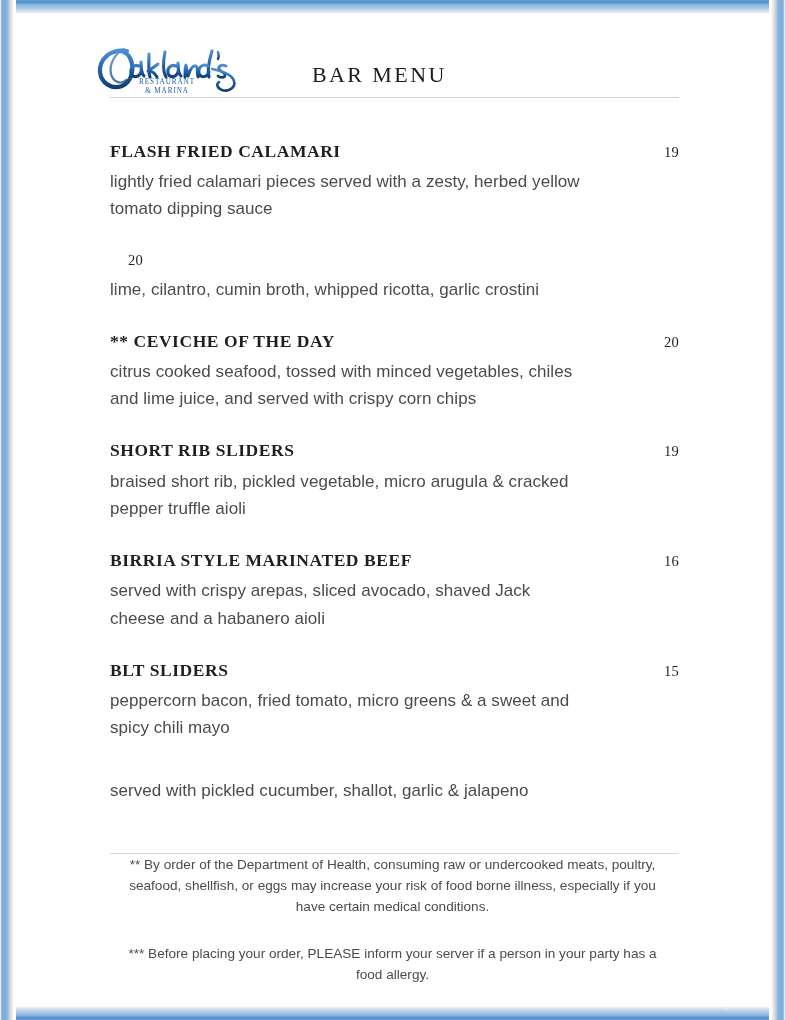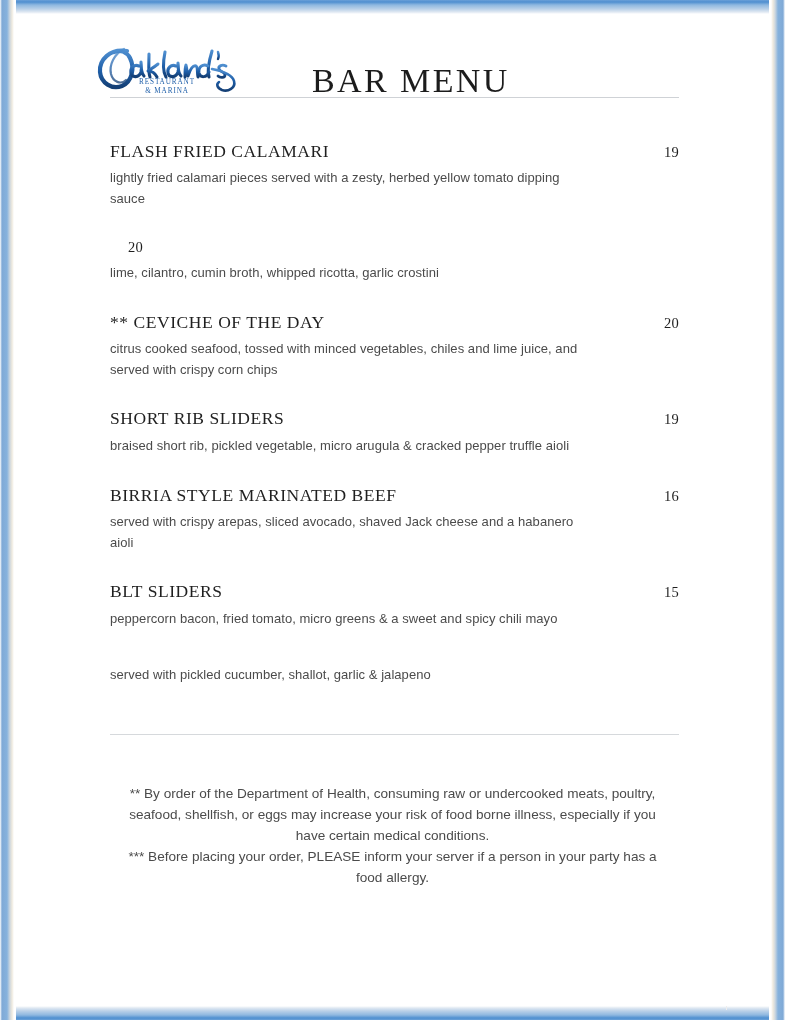--- a/index.html
+++ b/index.html
@@ -83,21 +83,21 @@
     width: 148px;
     height: 56px;
   }
   .logo svg { display: block; }
 
   .menu-title {
     position: absolute;
     left: 296px;
     top: 48px;
     font-family: "Liberation Serif", serif;
-    font-size: 34px;
+    font-size: 22px;
     letter-spacing: 2.4px;
     color: #1c1c1c;
     font-weight: 400;
     white-space: nowrap;
   }
   .header-rule {
     position: absolute;
     left: 94px;
     right: 90px;
     top: 83px;
@@ -120,36 +120,36 @@
   .item-head {
     display: flex;
     align-items: baseline;
     justify-content: space-between;
   }
   .item-name {
     font-family: "Liberation Serif", serif;
     font-size: 17.5px;
     letter-spacing: 0.55px;
     color: #1f1f1f;
-    font-weight: 400;
+    font-weight: 700;
     line-height: 1.1;
     text-transform: uppercase;
   }
   .item-price {
     font-family: "Liberation Serif", serif;
     font-size: 14.5px;
     color: #1f1f1f;
     letter-spacing: 0.3px;
     padding-left: 18px;
     white-space: nowrap;
   }
   .item-desc {
     margin-top: 7px;
     font-family: "Liberation Sans", sans-serif;
-    font-size: 13px;
+    font-size: 17px;
     line-height: 1.6;
     color: #4b4b4b;
     max-width: 470px;
     letter-spacing: 0.05px;
   }
 
   
   .footer-rule {
     margin: 48px 90px 0 94px;
     height: 1px;
@@ -159,22 +159,22 @@
     padding: 0 108px;
     text-align: center;
   }
   .footer-note {
     font-family: "Liberation Sans", sans-serif;
     font-size: 13.6px;
     line-height: 1.55;
     color: #4b4b4b;
     margin: 0;
   }
-  .footer-note.first { margin-top: 48px; }
-  .footer-note.second { }
+  .footer-note.first { }
+  .footer-note.second { margin-top: 26px; }
 </style>
 </head>
 <body>
 
 <div class="page-frame">
 
   <div class="frame-edge frame-top"></div>
   <div class="frame-edge frame-bottom"></div>
   <div class="frame-edge frame-left"></div>
   <div class="frame-edge frame-right"></div>

